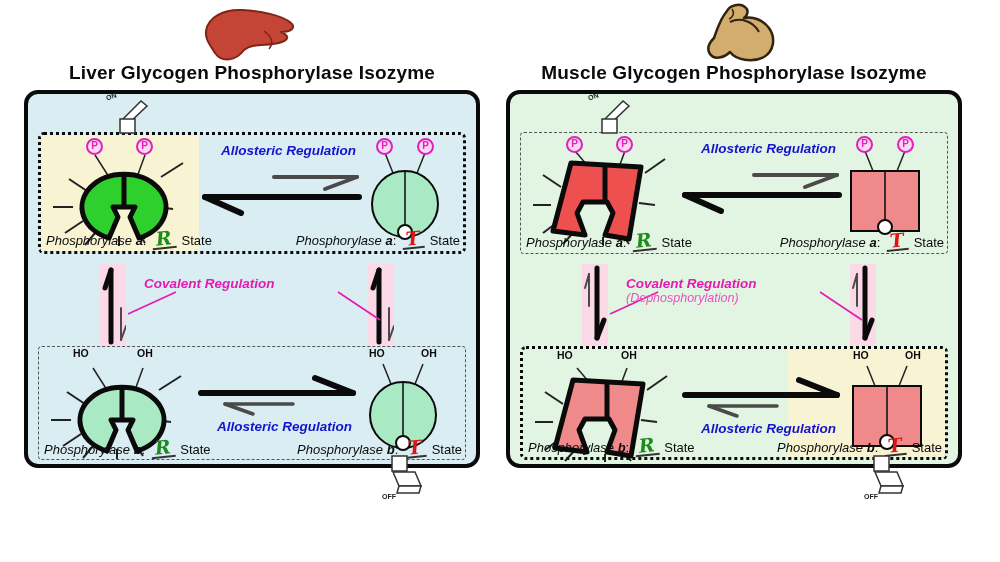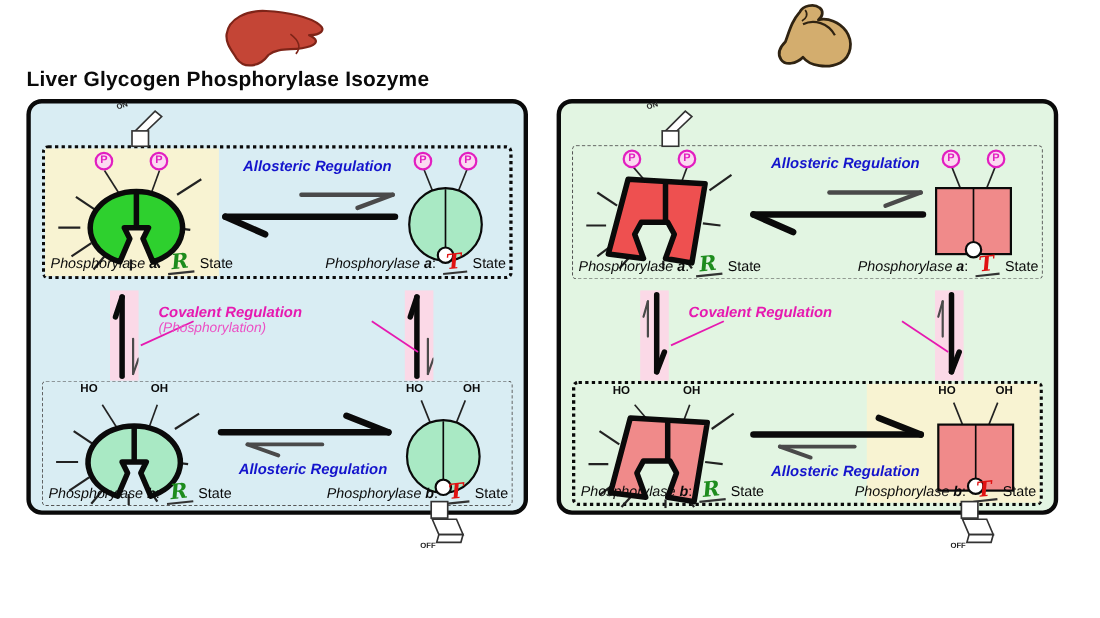--- a/index.html
+++ b/index.html
@@ -1,21 +1,21 @@
 <!DOCTYPE html>
 <html><head>
 <meta charset="utf-8">
 <style>
   * { margin:0; padding:0; box-sizing:border-box; }
   html,body { width:1000px; height:562px; background:#ffffff; overflow:hidden;
               font-family:"Liberation Sans", sans-serif; color:#0a0a0a; }
   .stage { position:relative; width:1000px; height:562px; }
 
   .organ-icon { position:absolute; }
-  .panel-title { position:absolute; width:456px; text-align:left;
+  .panel-title { position:absolute; width:456px; text-align:center;
                  font-weight:bold; font-size:19px; letter-spacing:.2px; }
   .t-liver { left:24px; top:62px; }
   .t-muscle { left:506px; top:62px; }
 
   .panel { position:absolute; top:90px; width:456px; height:378px;
            border:4px solid #0a0a0a; border-radius:14px; }
   .p-liver { left:24px; background:#d9edf3; }
   .p-muscle { left:506px; background:#e2f5e2; }
 
   .ebox { position:absolute; left:10px; width:428px; }
@@ -165,21 +165,20 @@
             <line x1="21" y1="76" x2="26" y2="62"></line>
         </g>
       </svg>
     </div>
     <svg class="pointer-svg">
       <line x1="148" y1="30" x2="100" y2="52" stroke="#e619b0" stroke-width="1.6"></line>
       <line x1="310" y1="30" x2="352" y2="58" stroke="#e619b0" stroke-width="1.6"></line>
     </svg>
     <div class="cov-block">
       <div class="cov-title">Covalent Regulation</div>
-      <div class="cov-sub">(Phosphorylation)</div>
     </div>
 
     <div class="ebox box-b box-weak">
       <span class="hlab" style="left:34px;top:0px;">HO</span>
       <span class="hlab" style="left:98px;top:0px;">OH</span>
       <svg class="enz" style="left:8px;top:13px;" width="150" height="100" viewBox="0 0 150 100">
         <g stroke="#222" stroke-width="2">
           <line x1="20" y1="32" x2="38" y2="44"></line>
             <line x1="4" y1="60" x2="24" y2="60"></line>
           <line x1="16" y1="86" x2="34" y2="74"></line>
@@ -239,20 +238,21 @@
       </svg>
       <span class="sw-label off-lab">OFF</span>
     </div>
   </div>
 
   <svg class="organ-icon" style="left:699px;top:1px;" width="94" height="62" viewBox="0 0 94 62">
     <path d="M28,10 C31,4 41,2 46,6 C50,9 49,14 45,17 C54,15 64,19 70,27 C77,37 75,50 65,56 C53,62 37,59 31,51 C25,57 15,59 11,53 C7,47 11,41 15,37 C19,26 21,18 28,10 Z" fill="#d3ad6e" stroke="#2f2312" stroke-width="2.5" stroke-linejoin="round"></path>
     <path d="M31,21 C41,16 54,20 60,31" fill="none" stroke="#2f2312" stroke-width="2"></path>
     <path d="M33,8 C36,12 34,16 30,18" fill="none" stroke="#2f2312" stroke-width="1.5"></path>
   </svg>
+  <div class="panel-title t-muscle">Muscle Glycogen Phosphorylase Isozyme</div>
 
   <div class="panel p-muscle">
 
     <div class="switch sw-on">
       <svg width="46" height="40" viewBox="0 0 46 40">
         <polygon points="17,27 37,7 43,12 23,31" fill="#fff" stroke="#333" stroke-width="1.5"></polygon>
         <rect x="16" y="25" width="15" height="14" fill="#fff" stroke="#333" stroke-width="1.5"></rect>
       </svg>
       <span class="sw-label on-lab">ON</span>
     </div>
@@ -336,20 +336,21 @@
             <line x1="7" y1="10" x2="3" y2="24"></line>
         </g>
       </svg>
     </div>
     <svg class="pointer-svg">
       <line x1="148" y1="30" x2="100" y2="52" stroke="#e619b0" stroke-width="1.6"></line>
       <line x1="310" y1="30" x2="352" y2="58" stroke="#e619b0" stroke-width="1.6"></line>
     </svg>
     <div class="cov-block">
       <div class="cov-title">Covalent Regulation</div>
+      <div class="cov-sub">(Dephosphorylation)</div>
     </div>
 
     <div class="ebox box-b box-strong">
       <div class="hl hl-right"></div>
 
       <span class="hlab" style="left:34px;top:0px;">HO</span>
       <span class="hlab" style="left:98px;top:0px;">OH</span>
       <svg class="enz" style="left:8px;top:13px;" width="150" height="100" viewBox="0 0 150 100">
         <g stroke="#222" stroke-width="2">
           <line x1="14" y1="30" x2="32" y2="42"></line>

